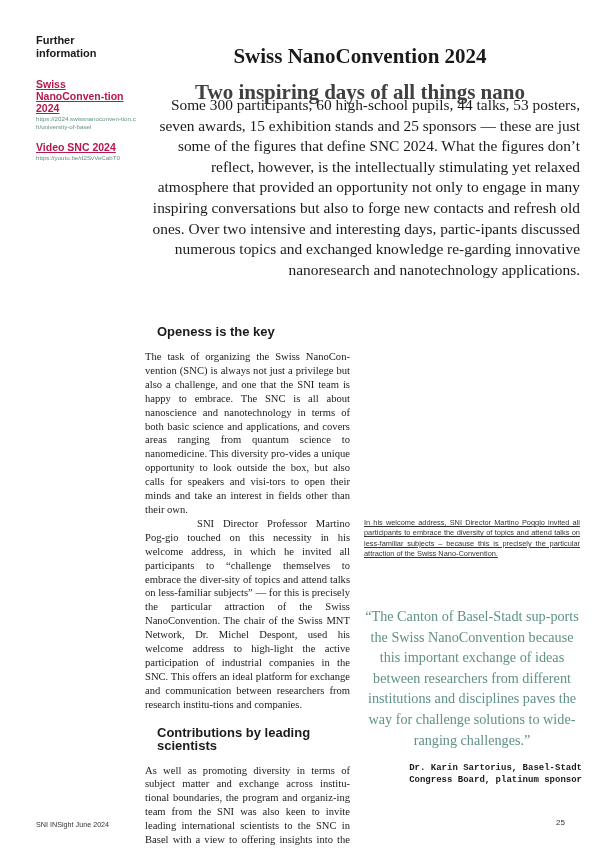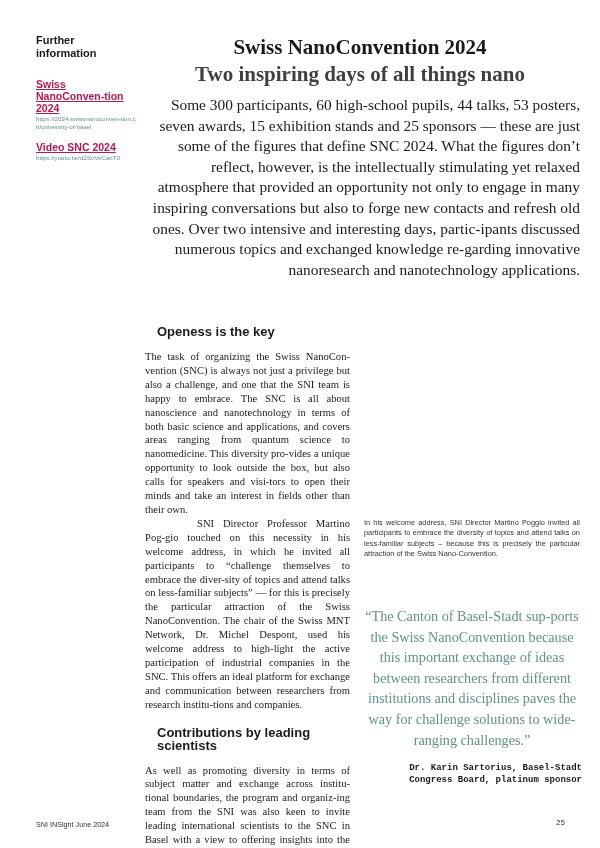--- a/index.html
+++ b/index.html
@@ -48,21 +48,21 @@
       left: 140px;
       top: 32px;
       width: 440px;
       text-align: center;
       font-family: "Liberation Serif", serif;
     }
     .main-title {
       font-weight: bold;
       font-size: 21px;
       line-height: 24px;
-      margin: 3px;
+      margin: 12px;
       color: #1a1a1a;
     }
     .subtitle {
       font-size: 21px;
       line-height: 25px;
       margin: 1px 0 0 0;
       color: #404040;
     }
     .lead {
       position: absolute;
@@ -108,20 +108,21 @@
       position: absolute;
       left: 364px;
       top: 518px;
       width: 216px;
       font-family: "Liberation Sans", sans-serif;
       font-size: 7.4px;
       line-height: 10.4px;
       color: #333333;
       text-align: justify;
       margin: 0;
+      text-decoration: underline;
     }
     .quote {
       position: absolute;
       left: 362px;
       top: 606px;
       width: 220px;
       text-align: center;
       font-family: "Liberation Serif", serif;
       font-size: 14.2px;
       line-height: 20.6px;

